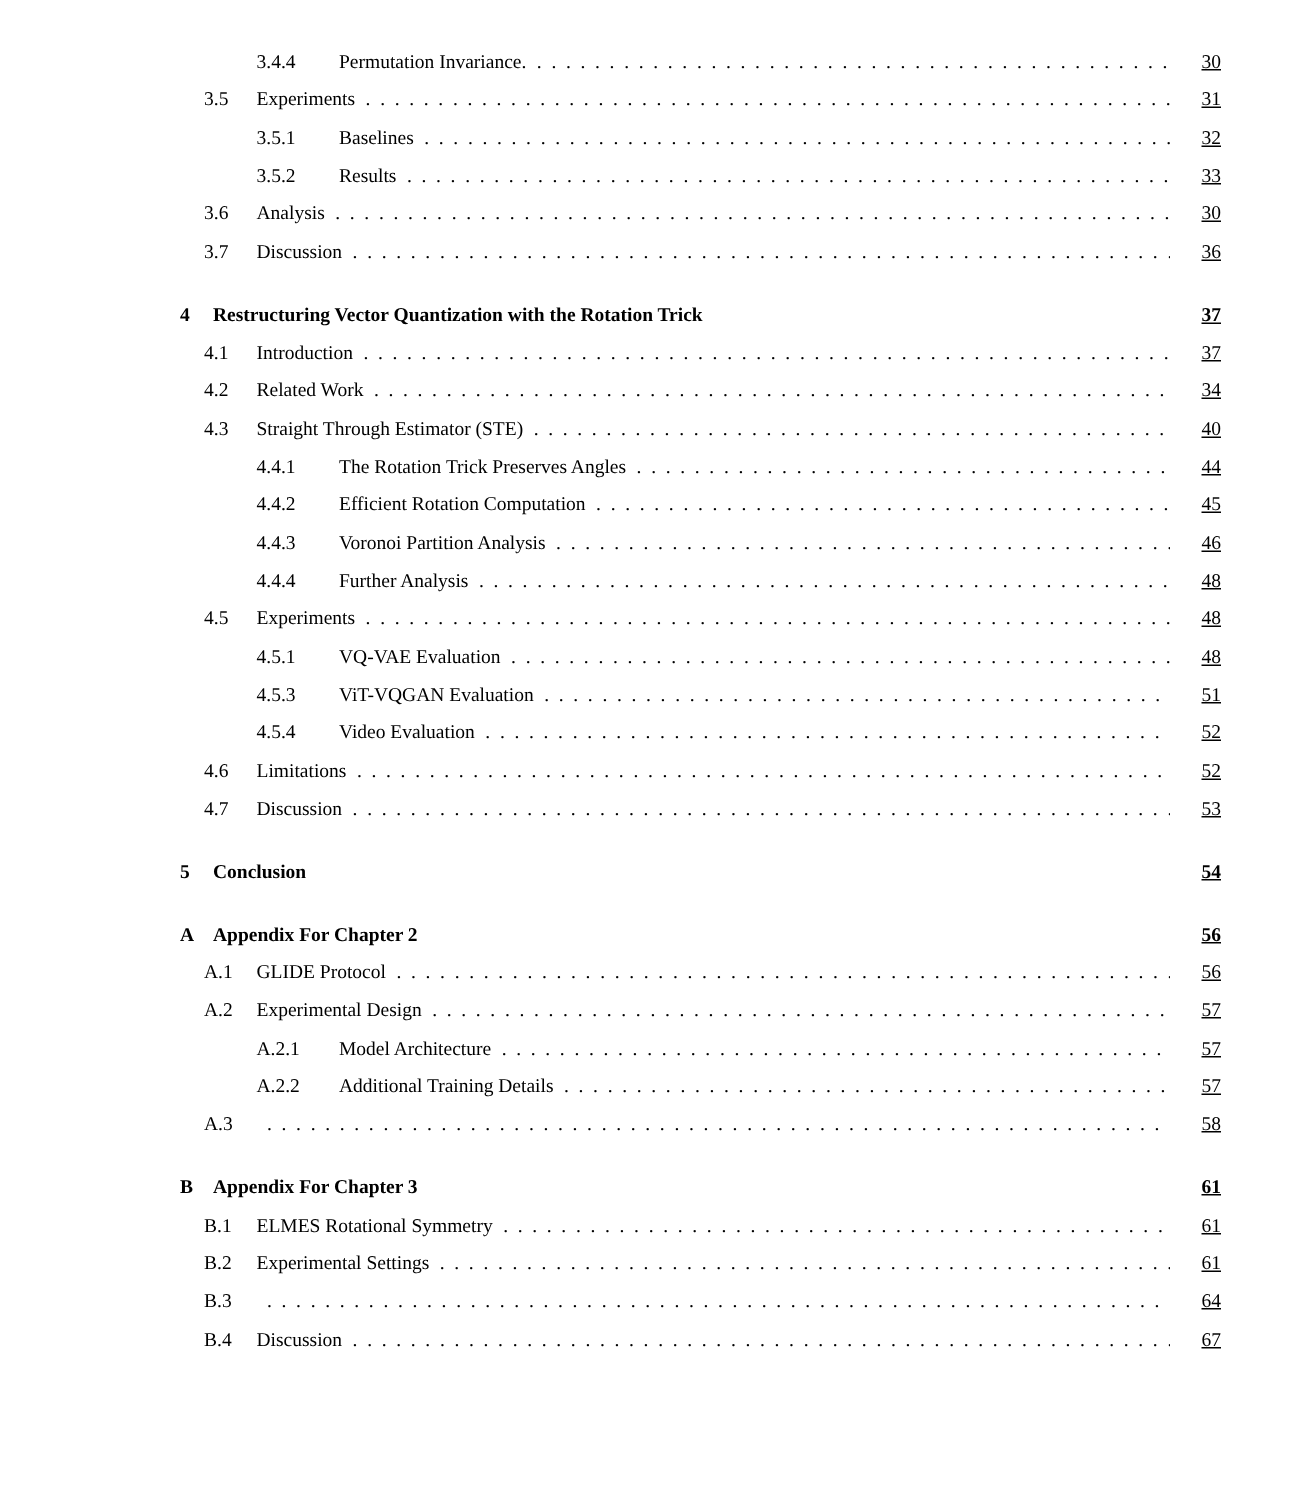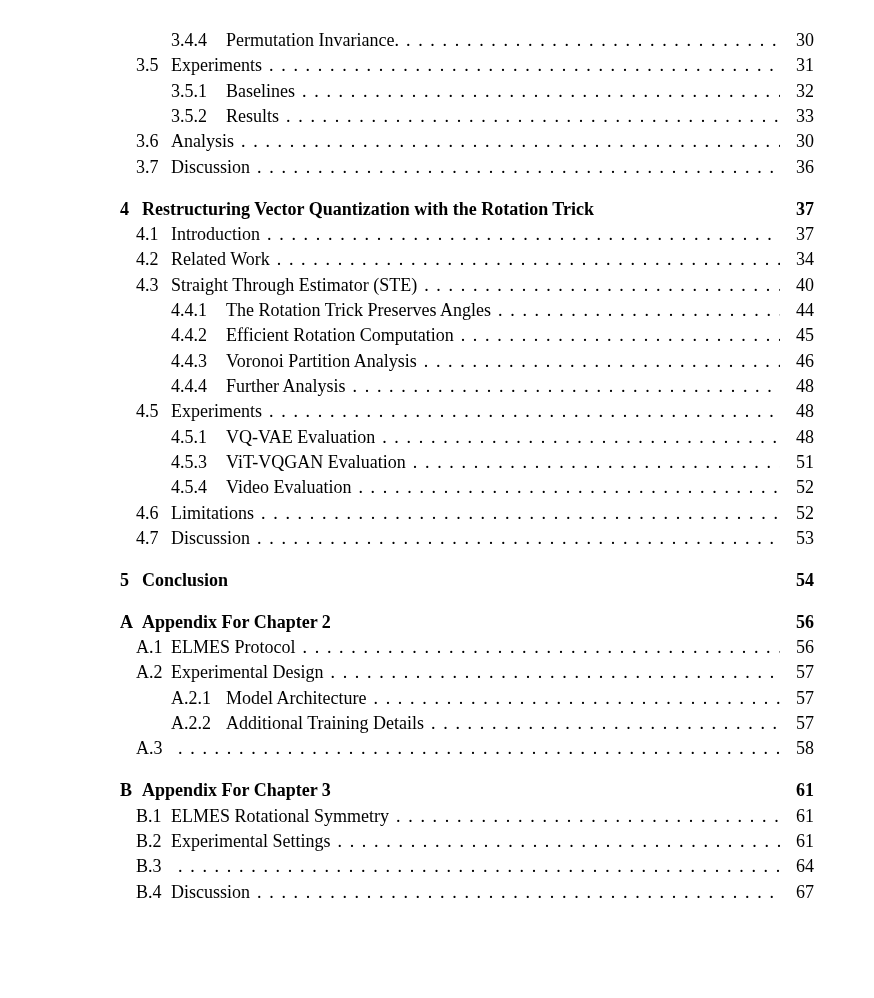--- a/index.html
+++ b/index.html
@@ -15,21 +15,21 @@
     width: 874px;
     height: 998px;
     background: #ffffff;
     padding: 28px 60px 0 120px;
     overflow: hidden;
   }
   .toc-row {
     display: flex;
     align-items: flex-end;
     height: 25.35px;
-    font-size: 18px;
+    font-size: 13px;
     line-height: 25.35px;
     white-space: nowrap;
   }
   .toc-row .num { flex: 0 0 auto; }
   .toc-row .title { flex: 0 0 auto; white-space: nowrap; }
   .toc-row .leader {
     flex: 1 1 auto;
     overflow: hidden;
     white-space: nowrap;
     padding-left: 7px;
@@ -37,20 +37,21 @@
     min-width: 0;
   }
   .toc-row .leader::after {
     content: ". . . . . . . . . . . . . . . . . . . . . . . . . . . . . . . . . . . . . . . . . . . . . . . . . . . . . . . . . . . . . . . . . . . . . . . . . . . . . . . . . . . . . . . . . .";
     letter-spacing: 1.6px;
   }
   .toc-row .page-num {
     flex: 0 0 auto;
     min-width: 34px;
     text-align: right;
+    text-decoration: underline;
   }
   
   .toc-row.chapter {
     font-weight: 700;
     margin-top: 16.5px;
   }
   .toc-row.chapter .num { width: 22px; }
   .toc-row.chapter .leader::after { content: none; }
   
   .toc-row.section .num { margin-left: 16px; width: 35px; }
@@ -189,21 +190,21 @@
         <span class="page-num">54</span>
       </div>
       <div class="toc-row chapter">
         <span class="num">A</span>
         <span class="title">Appendix For Chapter 2</span>
         <span class="leader"></span>
         <span class="page-num">56</span>
       </div>
       <div class="toc-row section">
         <span class="num">A.1</span>
-        <span class="title">ELMES Protocol</span>
+        <span class="title">GLIDE Protocol</span>
         <span class="leader"></span>
         <span class="page-num">56</span>
       </div>
       <div class="toc-row section">
         <span class="num">A.2</span>
         <span class="title">Experimental Design</span>
         <span class="leader"></span>
         <span class="page-num">57</span>
       </div>
       <div class="toc-row subsection">

